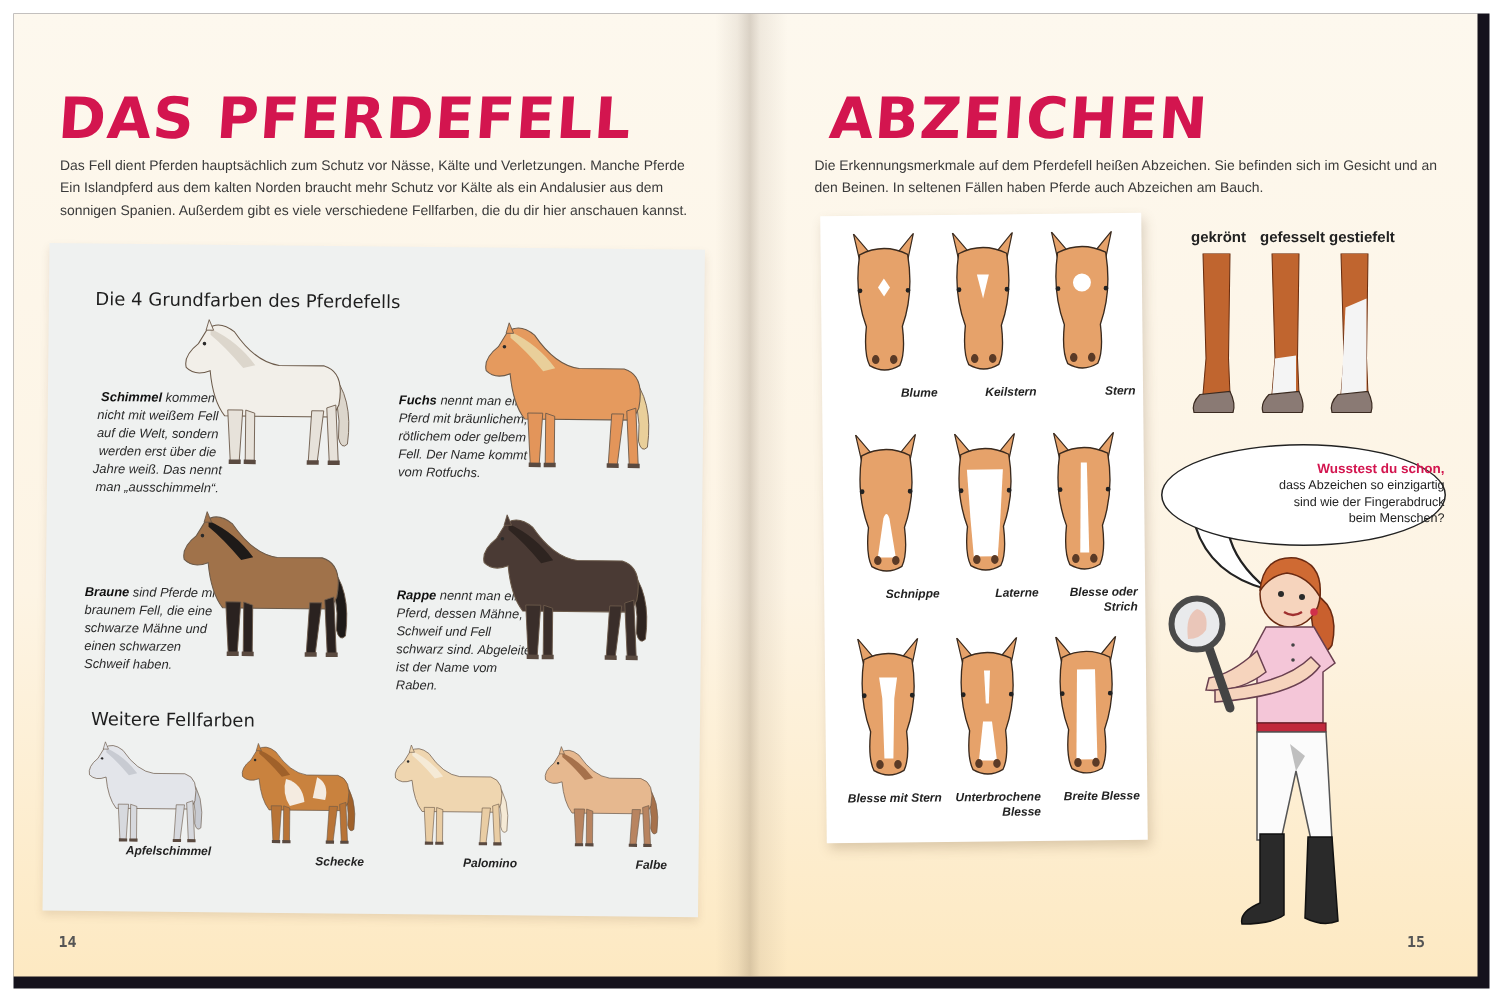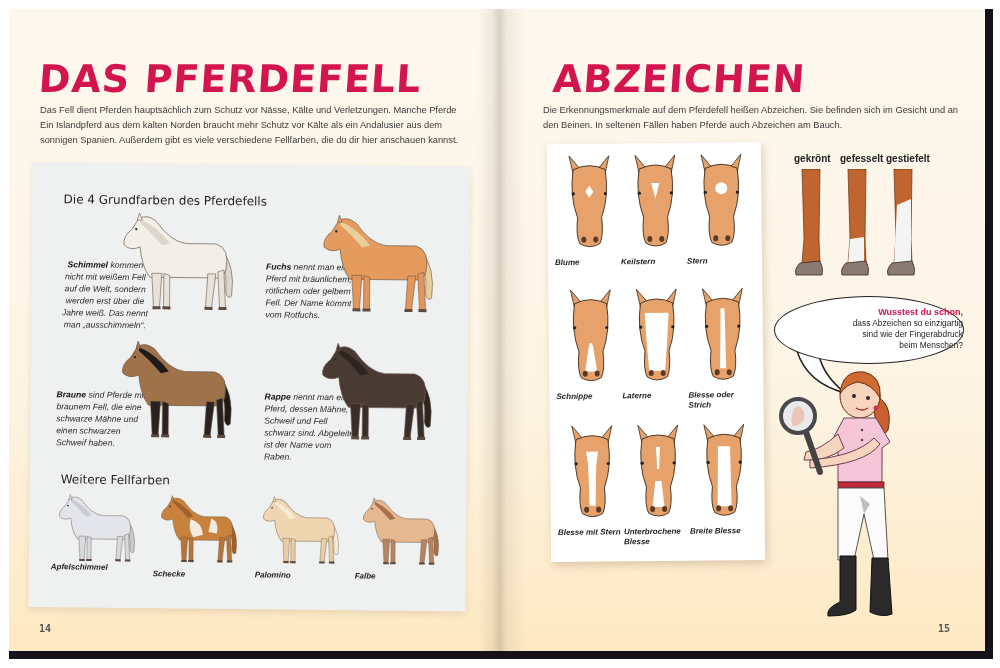--- a/index.html
+++ b/index.html
@@ -46,21 +46,21 @@
     position: absolute; font-family: "DejaVu Sans", sans-serif; font-size: 12px; color: #1e1e1e;
   }
   .desc {
     position: absolute; font-family: "Liberation Sans", sans-serif; font-style: italic;
     font-size: 8.6px; line-height: 12px; color: #2a2a2a; width: 95px;
   }
   .desc b { font-weight: bold; color: #111; }
   .horse { position: absolute; }
   .caption {
     position: absolute; font-family: "Liberation Sans", sans-serif; font-style: italic; font-weight: bold;
-    font-size: 8px; color: #222; text-align: left;
+    font-size: 8px; color: #222; text-align: right;
   }
 
   
   .card {
     position: absolute; left: 51px; top: 134px; width: 214px; height: 418px;
     background: #ffffff;
     transform: rotate(-0.6deg);
     box-shadow: 2px 4px 8px rgba(120,90,60,0.25);
   }
   .head { position: absolute; }

